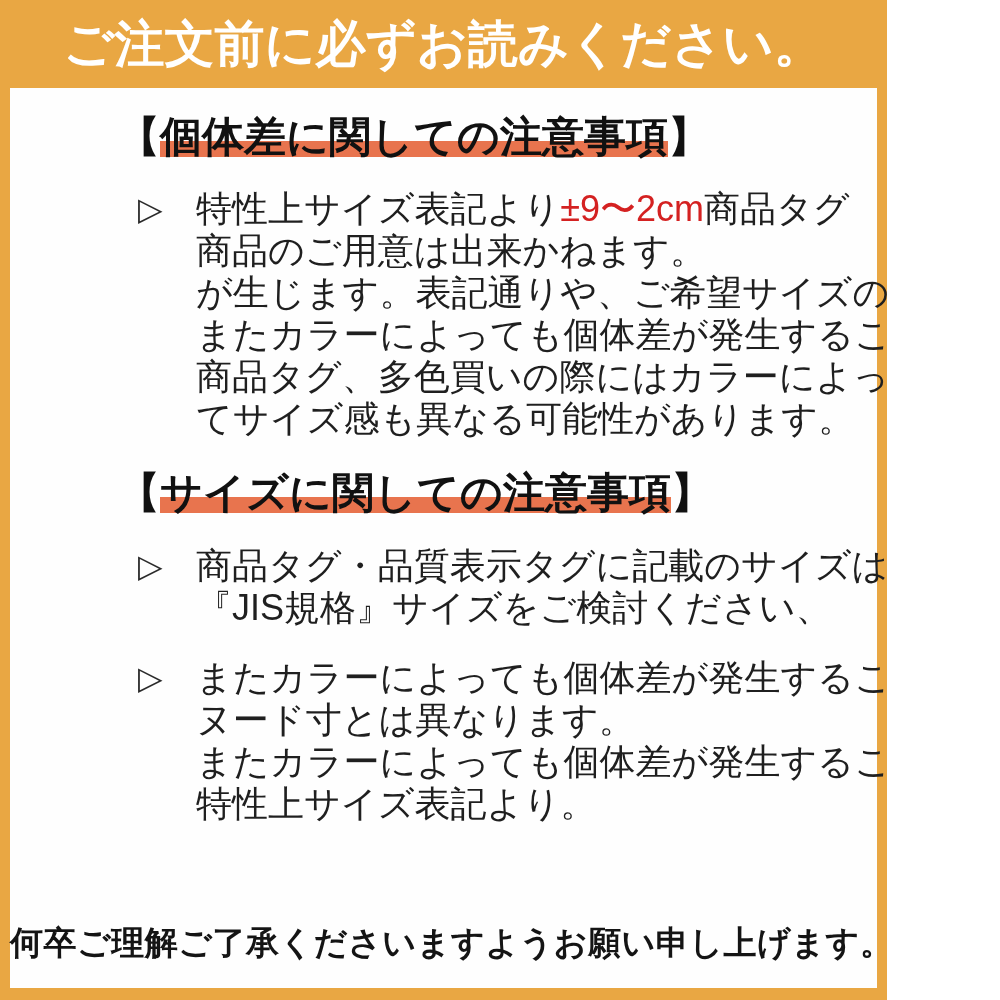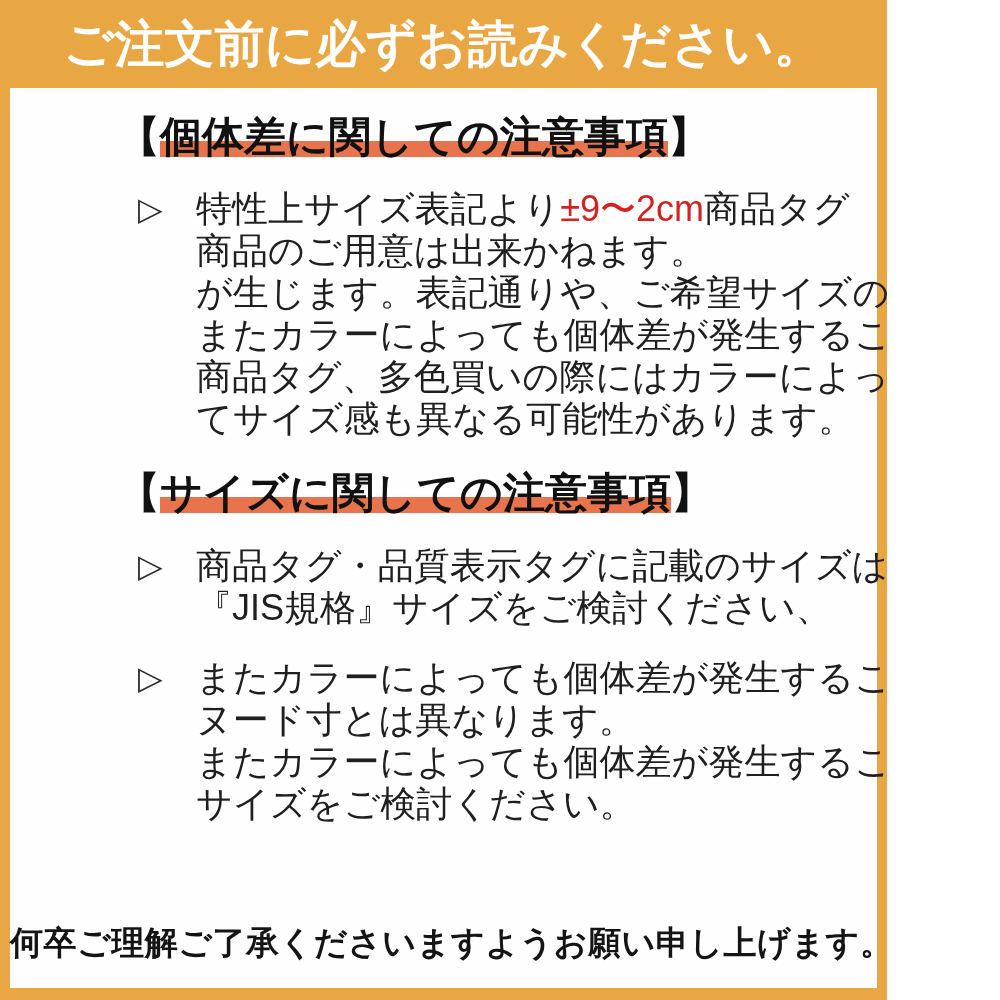--- a/index.html
+++ b/index.html
@@ -93,20 +93,20 @@
               <div class="text-line"><span>商品タグ・品質表示タグに記載のサイズは</span></div>
               <div class="text-line"><span>『JIS規格』サイズをご検討ください、</span></div>
             </div>
           </div>
           <div class="bullet-item">
             <span class="triangle-bullet">▷</span>
             <div class="bullet-text">
               <div class="text-line"><span>またカラーによっても個体差が発生するこ</span></div>
               <div class="text-line"><span>ヌード寸とは異なります。</span></div>
               <div class="text-line"><span>またカラーによっても個体差が発生するこ</span></div>
-              <div class="text-line"><span>サイズをご検討ください。</span></div>
+              <div class="text-line"><span>特性上サイズ表記より。</span></div>
             </div>
           </div>
         </section>
       </div>
     <div class="footer-note">何卒ご理解ご了承くださいますようお願い申し上げます。</div>
   </div>
 </div>
 
 </body></html>

